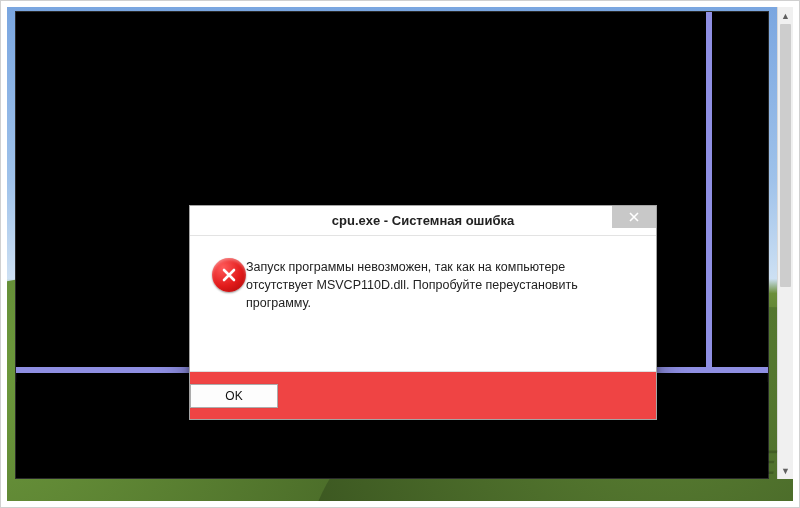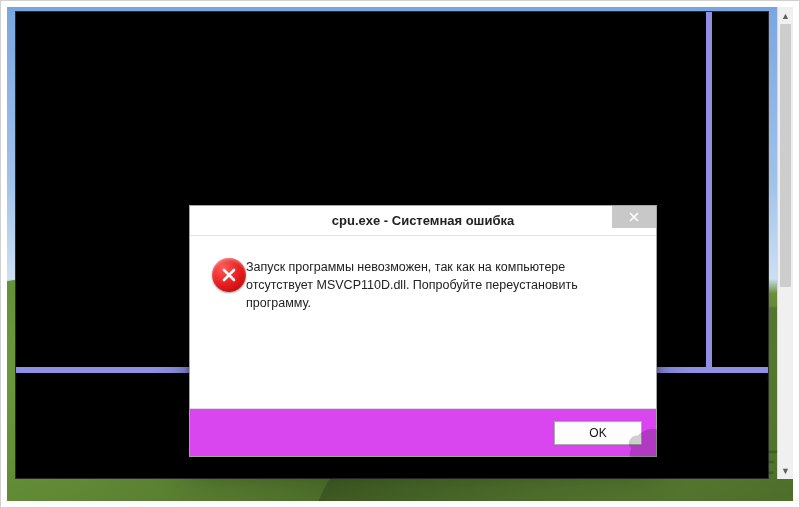--- a/index.html
+++ b/index.html
@@ -45,21 +45,21 @@
   .violet-h {
     position: absolute; left: 0; right: 0; height: 6px; background: #8f8fe3;
   }
   .violet-v {
     position: absolute; top: 0; width: 6px; background: #8f8fe3;
   }
   .black-t { position:absolute; left:0; right:0; top:0; height:355px; background:#000; }
   .black-b { position:absolute; left:0; right:0; bottom:0; height:96px; background:#000; }
 
   .dialog {
-    position: absolute; left: 188px; top: 204px; width: 468px; height: 252px;
+    position: absolute; left: 188px; top: 204px; width: 468px; height: 215px;
     background: #fff; border: 1px solid #a5a5a5;
     box-shadow: 0 12px 28px rgba(0,0,0,.45), 0 2px 6px rgba(0,0,0,.35);
   }
   .dialog .titlebar {
     height: 30px; background: #fff; display: flex; align-items: center;
     justify-content: center; position: relative; border-bottom: 1px solid #e3e3e3;
   }
   .dialog .title {
     font-size: 13px; font-weight: 600; color: #222;
   }
@@ -79,22 +79,22 @@
     background: radial-gradient(circle at 32% 28%, #ff5a5a 0%, #e21b1b 55%, #a80606 100%);
     box-shadow: 0 1px 2px rgba(0,0,0,.4), inset 0 2px 3px rgba(255,255,255,.35);
     display: flex; align-items: center; justify-content: center;
   }
   .erricon svg { width: 16px; height: 16px; }
   .msg {
     font-size: 12.5px; color: #222; line-height: 1.45; padding-top: 2px;
   }
   .dialog .footer {
     position: absolute; left: 0; right: 0; bottom: 0; height: 48px;
-    background: #d946ef; border-top: 1px solid #dfdfdf;
-    display: flex; align-items: center; justify-content: flex-end; padding-right: 14px;
+    background: #ef4444; border-top: 1px solid #dfdfdf;
+    display: flex; align-items: center; padding-right: 14px;
   }
   .btn {
     min-width: 88px; height: 24px; background: #fdfdfd;
     border: 1px solid #acacac; font-size: 12px; color: #111;
     display: flex; align-items: center; justify-content: center;
     box-shadow: 0 0 0 1px rgba(0,0,0,.02);
   }
 
   .watermark {
     position: absolute; right: 14px; bottom: 10px; width: 170px; height: 90px;

